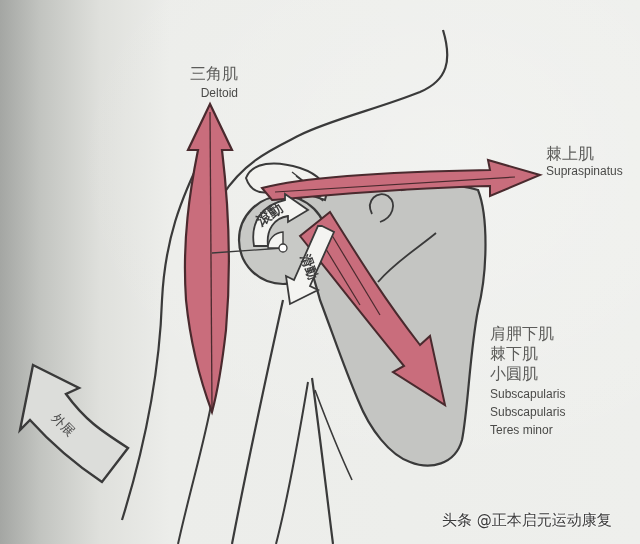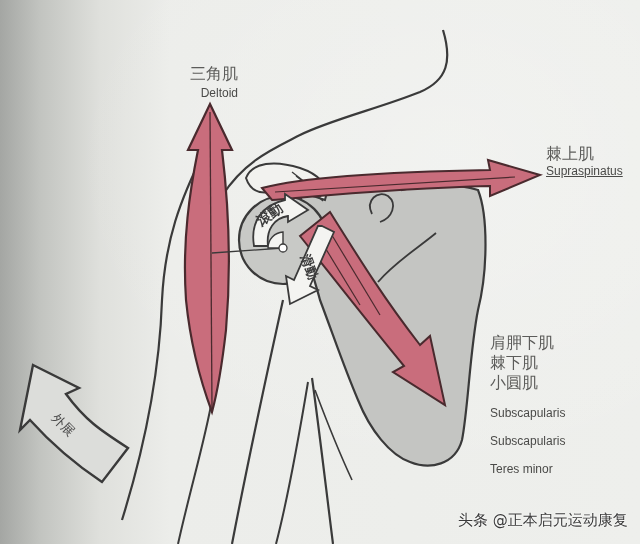--- a/index.html
+++ b/index.html
@@ -41,27 +41,27 @@
     .label .en {
       display: block;
       font-family: "Liberation Sans", sans-serif;
       font-size: 12px;
       color: #4a4a48;
       margin-top: 4px;
     }
     #lbl-deltoid { left: 180px; top: 66px; text-align: right; width: 58px; }
     #lbl-deltoid .en { margin-top: 5px; }
     #lbl-supra { left: 546px; top: 146px; }
-    #lbl-supra .en { margin-top: 3px; text-decoration: underline; }
-    #lbl-rot { left: 490px; top: 335px; }
+    #lbl-supra .en { margin-top: 3px; }
+    #lbl-rot { left: 490px; top: 326px; }
     #lbl-rot .zh { margin-bottom: 4px; }
-    #lbl-rot .en { margin-top: 16px; }
+    #lbl-rot .en { margin-top: 6px; }
     .watermark {
       position: absolute;
-      left: 458px;
+      left: 442px;
       top: 511px;
       font-family: "DejaVu Sans", sans-serif;
       font-size: 15px;
       color: #3a3a3a;
       letter-spacing: 0px;
       text-shadow: 0 0 2px #ffffff, 0 0 2px #ffffff;
     }
     .rot-text {
       position: absolute;
       font-family: "DejaVu Sans", sans-serif;

